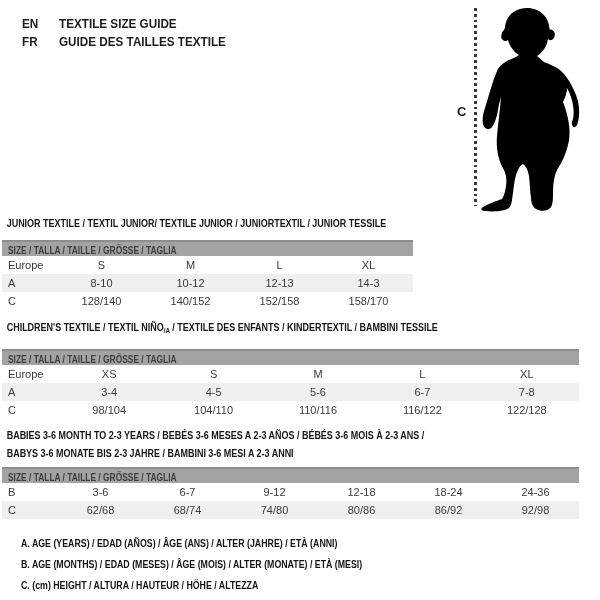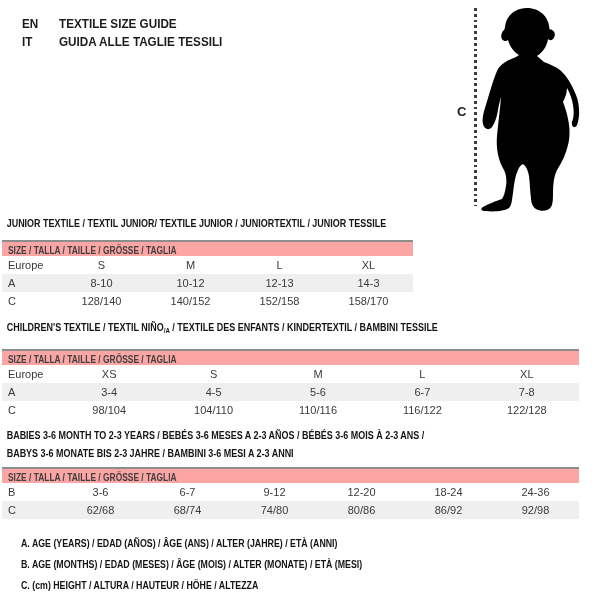--- a/index.html
+++ b/index.html
@@ -32,21 +32,21 @@
   .t3 { top:427px; width:577px; }
   .tbl-title {
     margin:0; padding-left:6px; font-size:11.5px; font-weight:bold; color:#141414;
     line-height:13px; white-space:nowrap; transform:scaleX(0.78); transform-origin:left top;
   }
   .t1 .tbl-title { margin-bottom:10px; }
   .t2 .tbl-title { margin-bottom:12px; }
   .t3 .tbl-title { line-height:17.5px; margin-bottom:5px; }
   .sub { font-size:8px; vertical-align:-2px; }
   .size-bar {
-    height:16px; box-sizing:border-box; border-top:2px solid #8d8d8d; background:#fca5a5;
+    height:16px; box-sizing:border-box; border-top:2px solid #8d8d8d; background:#a3a3a3;
     line-height:13.5px; padding-left:6px; white-space:nowrap;
   }
   .size-bar span {
     display:inline-block; font-weight:bold; font-size:10.5px; color:#3f3f3f;
     transform:scaleX(0.8); transform-origin:left center;
   }
   table.data-table { width:100%; border-collapse:collapse; table-layout:fixed; }
   table.data-table td {
     height:18px; padding:0; text-align:center; font-size:11px; color:#3a3a3a;
     overflow:hidden; white-space:nowrap;
@@ -65,22 +65,22 @@
 <body>
 
 <div class="page">
 
   <div class="lang-header">
     <div class="lang-row">
       <span class="lang-code">EN</span>
       <span class="lang-title">TEXTILE SIZE GUIDE</span>
     </div>
     <div class="lang-row">
-      <span class="lang-code">IT</span>
-      <span class="lang-title">GUIDA ALLE TAGLIE TESSILI</span>
+      <span class="lang-code">FR</span>
+      <span class="lang-title">GUIDE DES TAILLES TEXTILE</span>
     </div>
   </div>
 
   <div class="figure-line"></div>
   <span class="figure-c">C</span>
   <svg class="baby-svg" width="116" height="210" viewBox="479 4 116 210" xmlns="http://www.w3.org/2000/svg">
     <path fill="#000000" d="
       M 527 8
       C 515 8 506 16 505 27
       C 504.5 31 503 30 502 33
@@ -227,21 +227,21 @@
           <col>
           <col>
           <col>
         </colgroup>
       <tbody>
           <tr>
         <td class="lbl">B</td>
         <td>3-6</td>
         <td>6-7</td>
         <td>9-12</td>
-        <td>12-20</td>
+        <td>12-18</td>
         <td>18-24</td>
         <td>24-36</td>
       </tr>
       <tr class="alt">
         <td class="lbl">C</td>
         <td>62/68</td>
         <td>68/74</td>
         <td>74/80</td>
         <td>80/86</td>
         <td>86/92</td>

